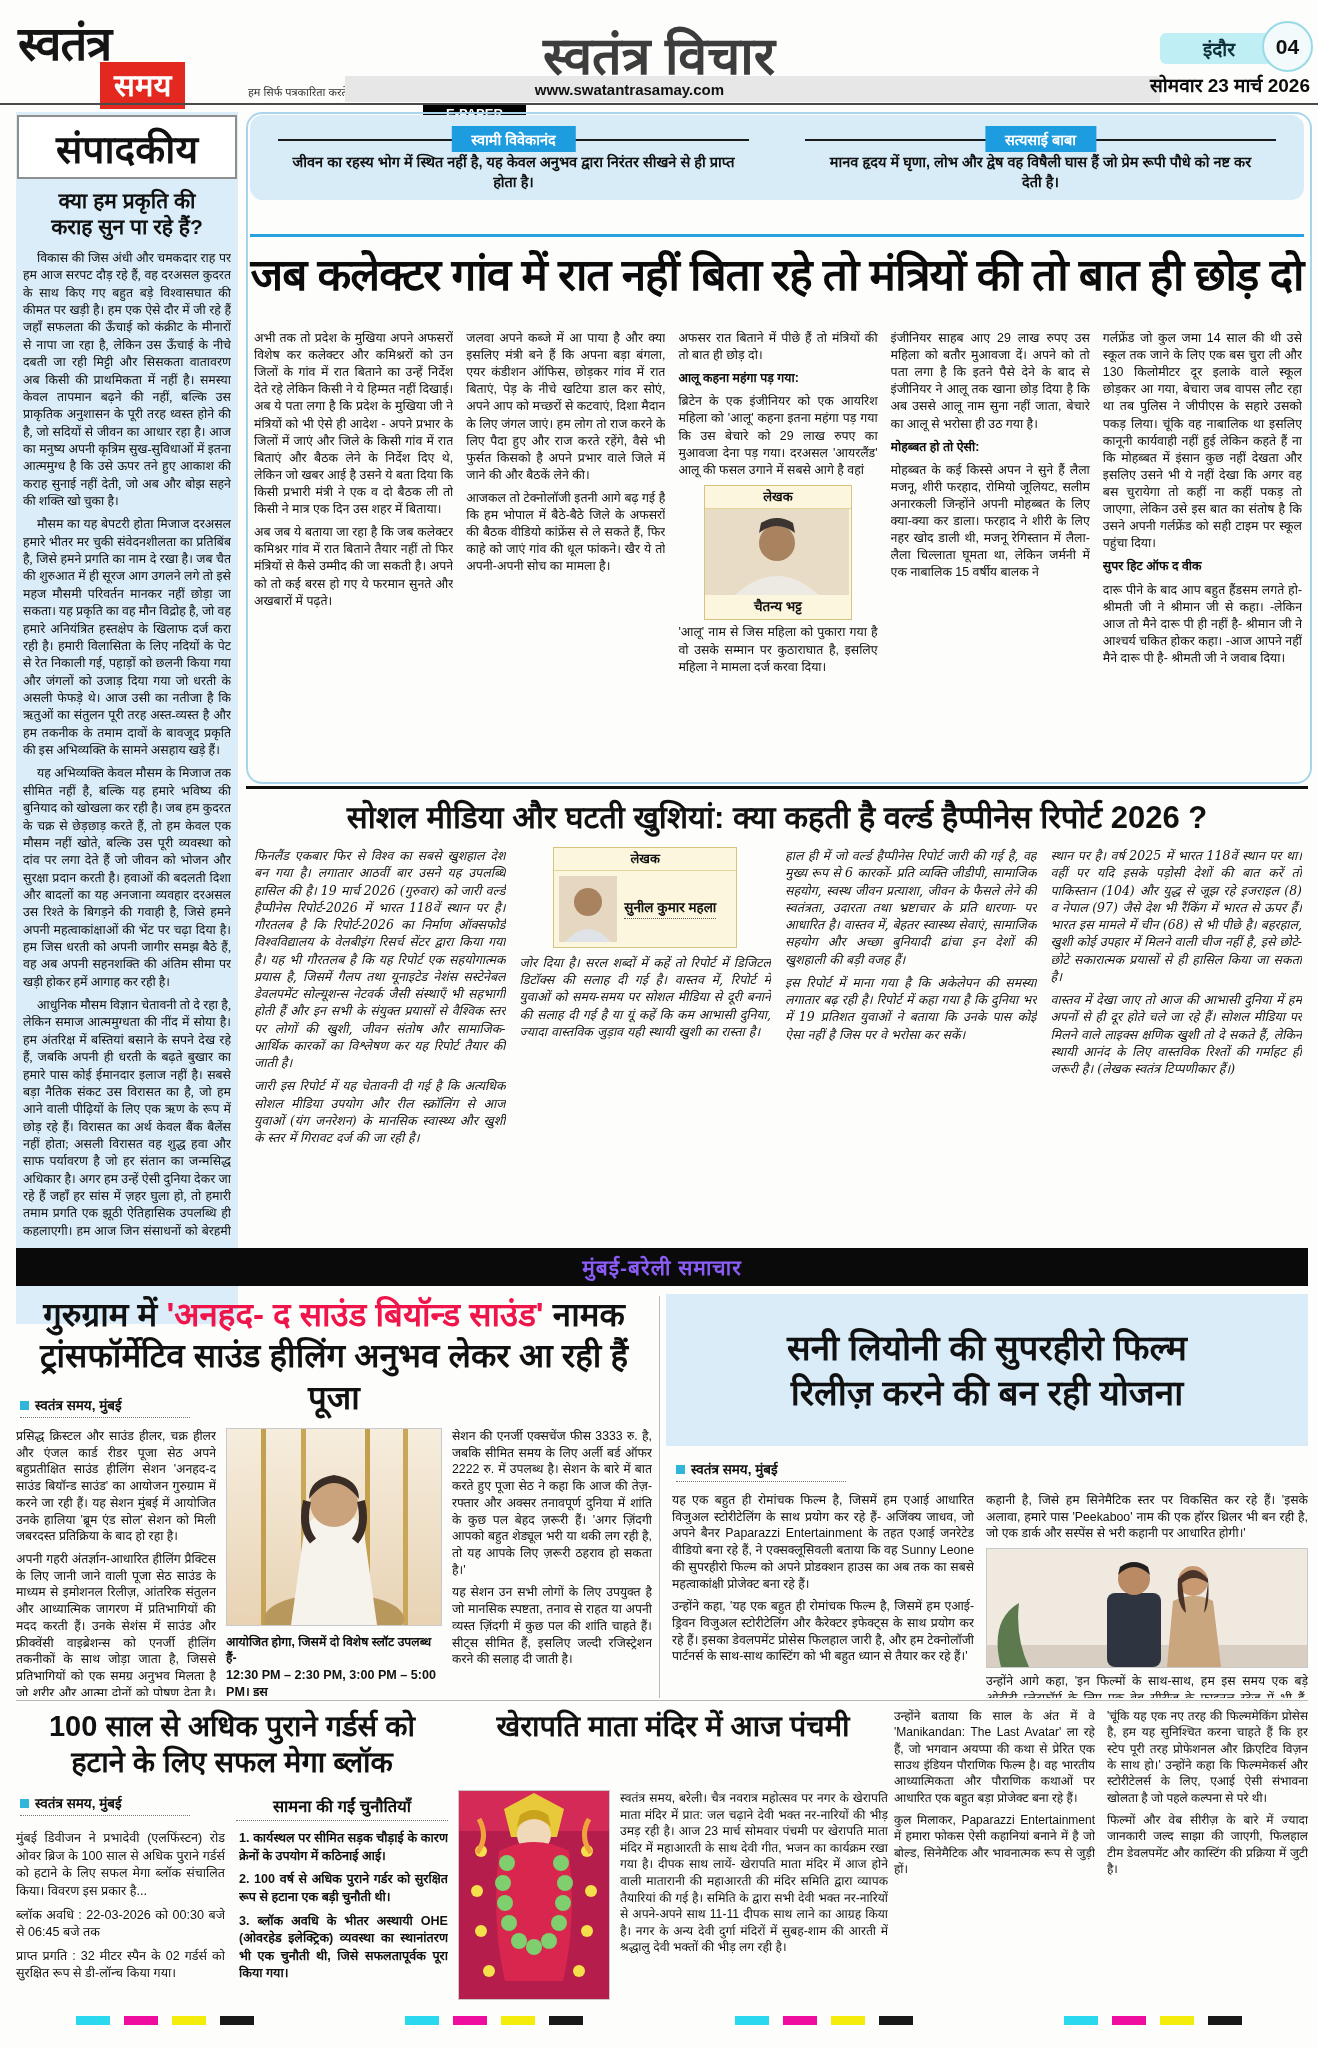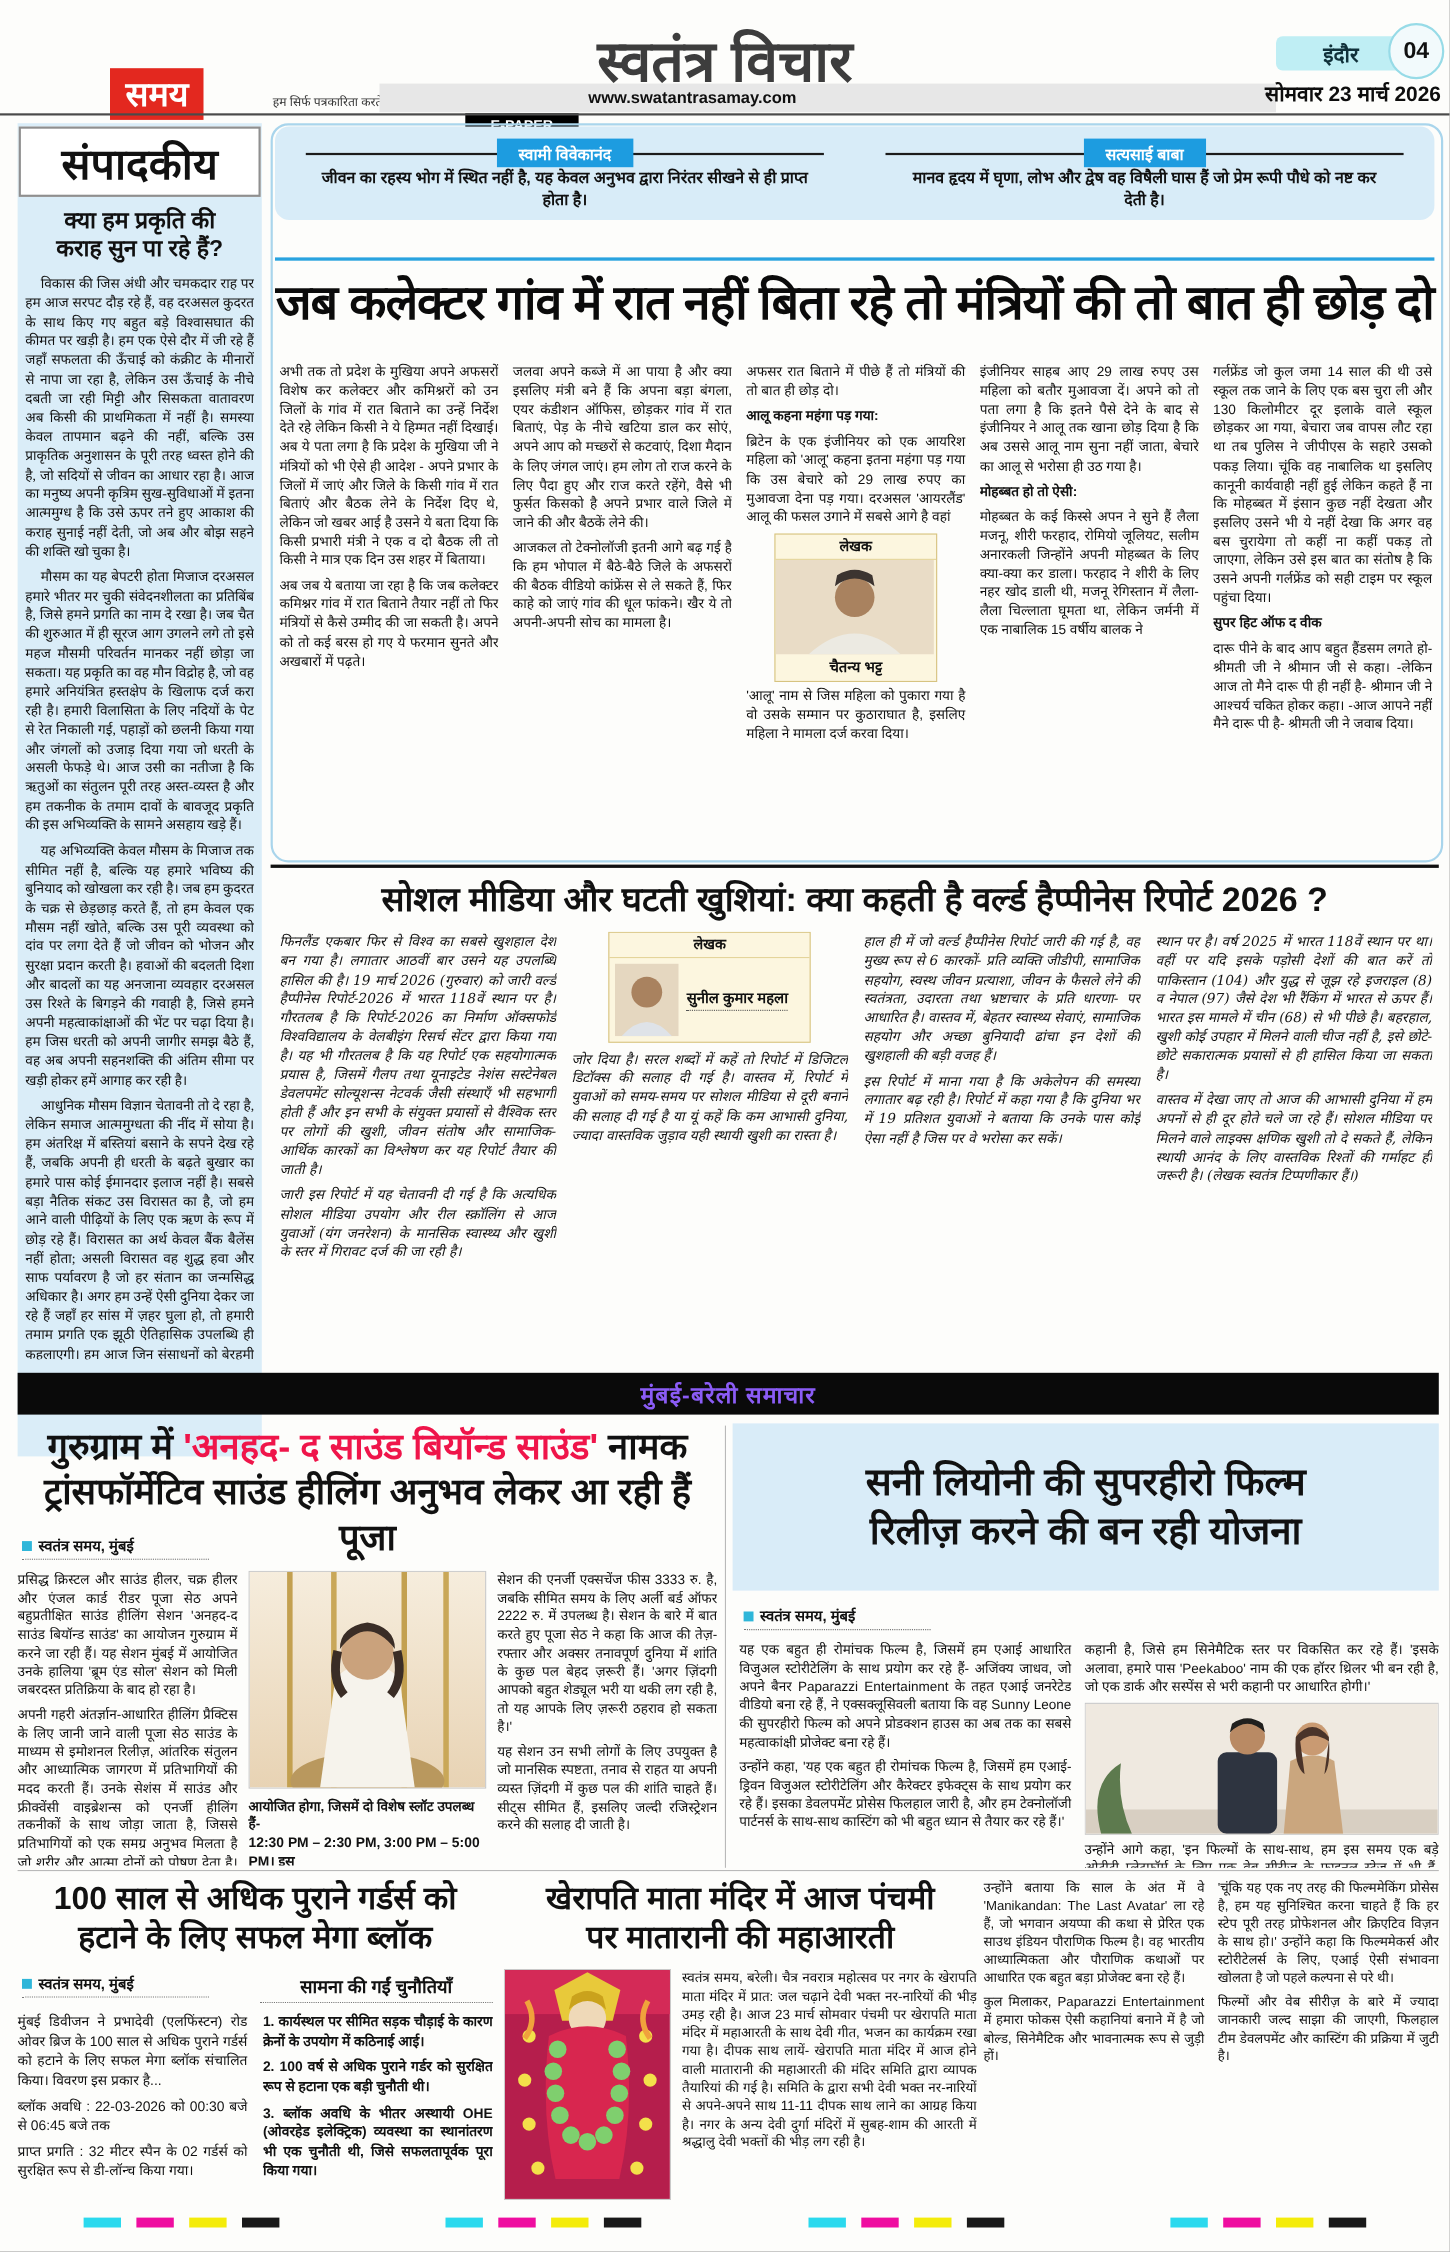--- a/index.html
+++ b/index.html
@@ -100,20 +100,21 @@
   .cmyk{left:0;top:2016px;width:1318px;display:flex;justify-content:space-around;}
   .cgrp{display:flex;gap:14px;}
   .cdash{width:34px;height:9px;}
   .photo-frame{border:1px solid #c9c9c9;}
 </style>
 </head>
 <body>
 
 <div class="page">
 
+  <div class="abs logo1">स्वतंत्र</div>
   <div class="abs logo2">समय</div>
   <div class="abs tagline">हम सिर्फ पत्रकारिता करते हैं</div>
   <div class="abs ctitle">स्वतंत्र विचार</div>
   <div class="abs graybar">
     <span class="epchip">E-PAPER</span>
     <span class="url">www.swatantrasamay.com</span>
   </div>
   <div class="abs citybadge">इंदौर</div>
   <div class="abs pgcirc">04</div>
   <div class="abs dateline">सोमवार 23 मार्च 2026</div>
@@ -337,21 +338,20 @@
       </div>
     <div>
         <p class="sub">1. कार्यस्थल पर सीमित सड़क चौड़ाई के कारण क्रेनों के उपयोग में कठिनाई आई।</p>
         <p class="sub">2. 100 वर्ष से अधिक पुराने गर्डर को सुरक्षित रूप से हटाना एक बड़ी चुनौती थी।</p>
         <p class="sub">3. ब्लॉक अवधि के भीतर अस्थायी OHE (ओवरहेड इलेक्ट्रिक) व्यवस्था का स्थानांतरण भी एक चुनौती थी, जिसे सफलतापूर्वक पूरा किया गया।</p>
       </div>
   </div>
 
   <div class="abs tp-h">
     <div>खेरापति माता मंदिर में आज पंचमी</div>
-    <div>पर मातारानी की महाआरती</div>
   </div>
   <div class="abs tp-row">
     <svg class="photo-frame" width="150" height="208" viewBox="0 0 150 208">
       <rect width="150" height="208" fill="#b51e4c"></rect>
       <rect x="0" y="0" width="150" height="40" fill="#d42a57"></rect>
       <path d="M45 18 L75 2 L105 18 L98 46 L52 46Z" fill="#e8c93a"></path>
       <circle cx="75" cy="44" r="17" fill="#efd9b8"></circle>
       <path d="M58 36 q17 -16 34 0 l-3 -12 q-14 -10 -28 0Z" fill="#caa21c"></path>
       <path d="M40 60 q35 -18 70 0 q8 70 -6 130 l-58 0 q-14 -60 -6 -130Z" fill="#d8264f"></path>
       <g fill="#7fcf6e">

